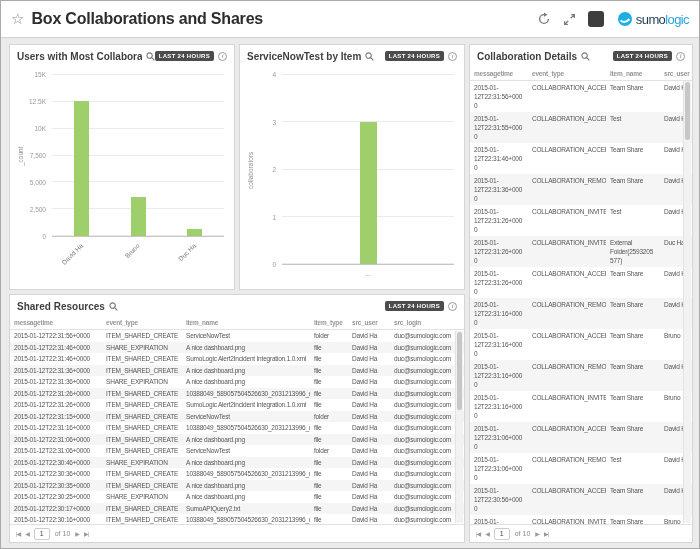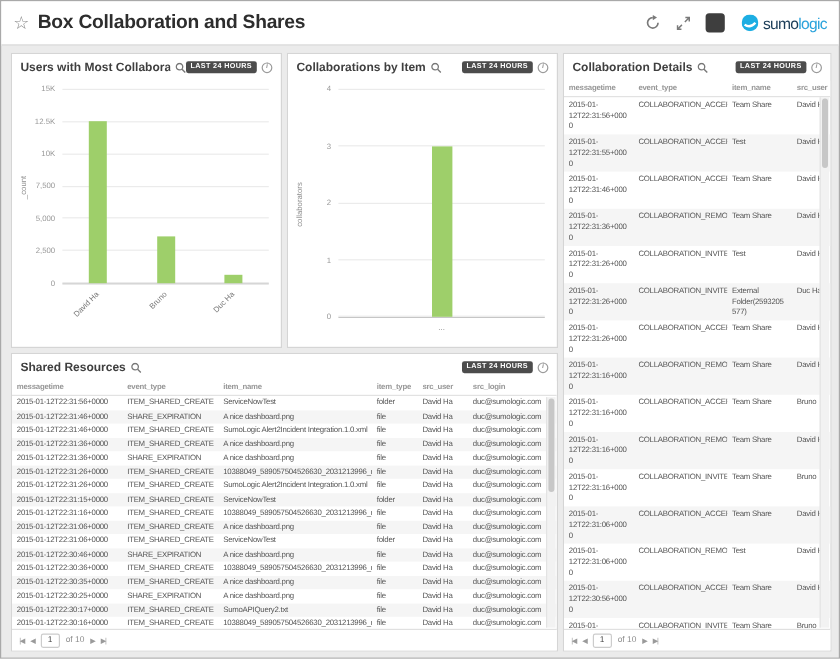--- a/index.html
+++ b/index.html
@@ -75,21 +75,21 @@
   .pg-box{border:1px solid #ccc;border-radius:2px;background:#fff;color:#444;font-size:7px;padding:1px 5px;line-height:8px}
   .pg-of{font-size:7px;color:#8a8a8a}
 </style>
 </head>
 <body>
 
 <div class="page">
 
   <div class="header">
     <span class="star">☆</span>
-    <span class="title">Box Collaboration and Shares</span>
+    <span class="title">Box Collaborations and Shares</span>
     <div class="hdr-right">
       <span class="hicon">
         <svg width="14" height="14" viewBox="0 0 16 16">
             <path d="M13 8 A5 5 0 1 1 8 3" fill="none" stroke="#7a7a7a" stroke-width="1.6"></path>
             <path d="M8 0.5 L12 3 L8 5.5 Z" fill="#7a7a7a"></path>
           </svg>
       </span>
       <span class="hicon">
         <svg width="13" height="13" viewBox="0 0 16 16">
             <path d="M9.5 6.5 L14 2 M10 2 h4 v4 M6.5 9.5 L2 14 M2 10 v4 h4" stroke="#7a7a7a" stroke-width="1.5" fill="none"></path>
@@ -148,21 +148,21 @@
         <div class="xlabels">
             <div class="xlab" style="right: 83%;">David Ha</div>
             <div class="xlab" style="right: 50%;">Bruno</div>
             <div class="xlab" style="right: 17%;">Duc Ha</div>
           </div>
       </div>
     </div>
 
     <div class="panel" id="panel-byitem">
       <div class="phead">
-        <span class="ptitle">Collaborations by Item</span>
+        <span class="ptitle">ServiceNowTest by Item</span>
         <span class="search-ico">
           <svg width="9" height="9" viewBox="0 0 10 10">
               <circle cx="4" cy="4" r="3" fill="none" stroke="#777" stroke-width="1.2"></circle>
               <line x1="6.3" y1="6.3" x2="9.3" y2="9.3" stroke="#777" stroke-width="1.3"></line>
             </svg>
         </span>
         <div class="phead-right">
           <span class="badge">LAST 24 HOURS</span>
           <span class="info">i</span>
         </div>

